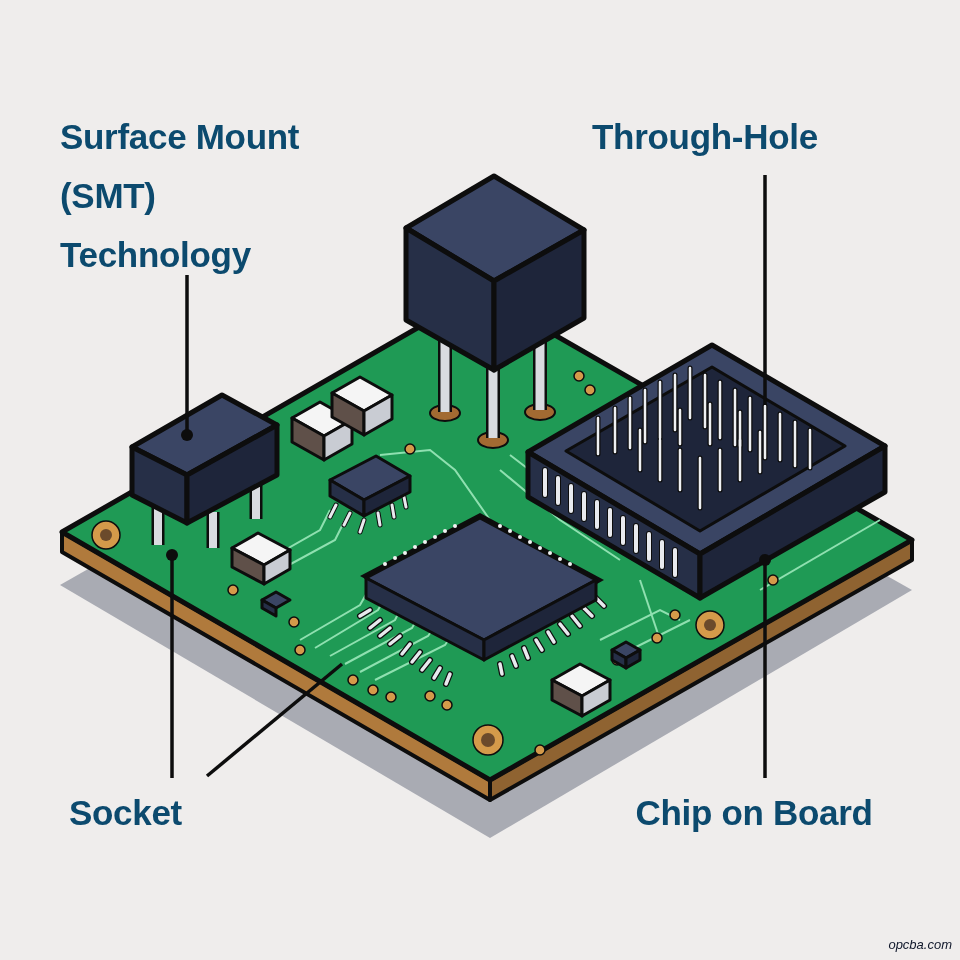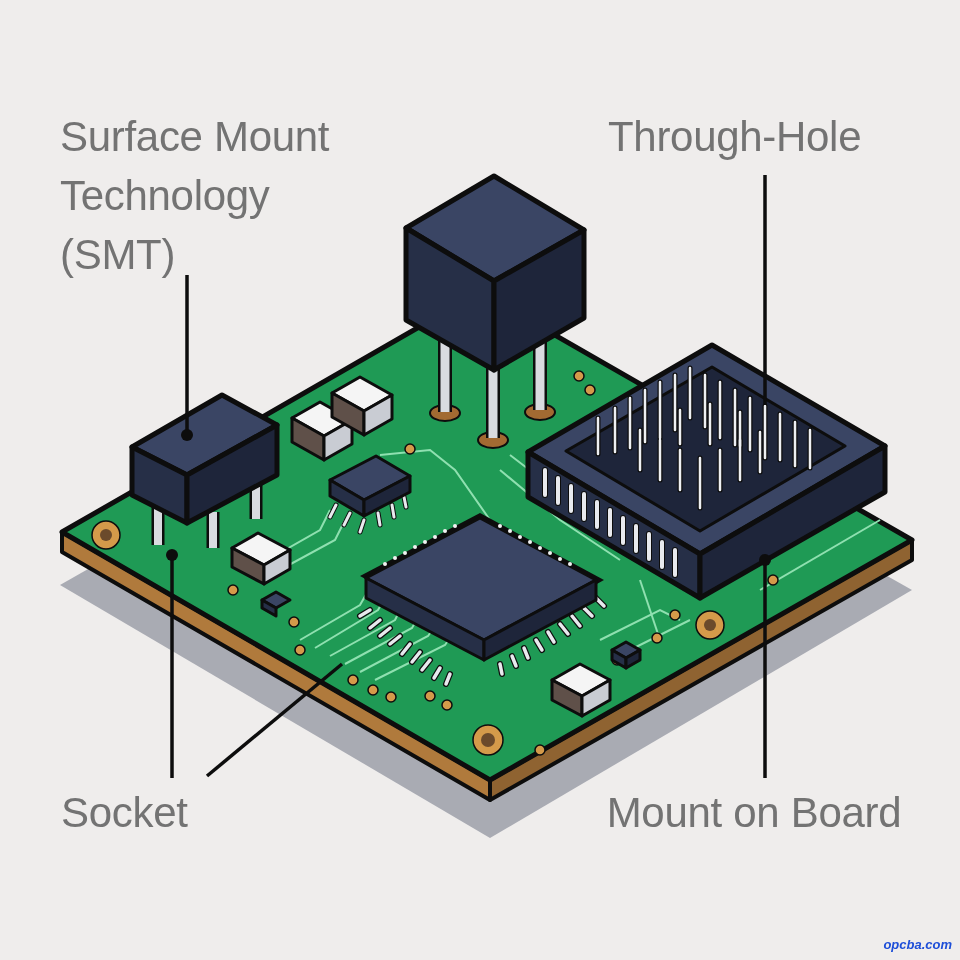--- a/index.html
+++ b/index.html
@@ -4,33 +4,33 @@
 <style>
   html, body { margin: 0; padding: 0; }
   body {
     width: 960px; height: 960px; overflow: hidden;
     background: #efedec;
     font-family: "Liberation Sans", "DejaVu Sans", sans-serif;
     position: relative;
   }
   .stage { position: absolute; left: 0; top: 0; width: 960px; height: 960px; }
   .label {
-    position: absolute; color: #737373; font-weight: 400;
-    font-size: 42px; line-height: 59px; letter-spacing: -0.3px;
+    position: absolute; color: #0c4a6e; font-weight: 700;
+    font-size: 35px; line-height: 59px; letter-spacing: -0.3px;
     white-space: nowrap;
   }
   .label span { display: block; }
   #lbl-smt { left: 60px; top: 107px; }
-  #lbl-th { left: 608px; top: 107px; }
-  #lbl-socket { left: 61px; top: 783px; text-align: right; }
+  #lbl-th { left: 592px; top: 107px; }
+  #lbl-socket { left: 69px; top: 783px; text-align: right; }
   #lbl-cob { left: 603px; top: 783px; text-align: center; width: 302px; }
   .watermark {
     position: absolute; right: 8px; bottom: 8px;
-    font-size: 13px; font-weight: bold; font-style: italic;
-    color: #1d4ed8;
+    font-size: 13px; font-weight: normal; font-style: italic;
+    color: #0f172a;
   }
 </style>
 </head>
 <body>
 
 <svg class="stage" viewBox="0 0 960 960" xmlns="http://www.w3.org/2000/svg">
 
   <polygon points="60,585 490,838 912,590 480,346" fill="#a9abb3"></polygon>
 
   <polygon points="62,532 62,552 490,800 490,780" fill="#b07a3c" stroke="#0d0d0d" stroke-width="4" stroke-linejoin="round"></polygon>
@@ -323,29 +323,29 @@
   </g>
   <g fill="#0d0d0d">
     <circle cx="187" cy="435" r="6"></circle>
     <circle cx="172" cy="555" r="6"></circle>
     <circle cx="765" cy="560" r="6"></circle>
   </g>
 </svg>
 
 <div class="label" id="lbl-smt">
   <span>Surface Mount</span>
+  <span>(SMT)</span>
   <span>Technology</span>
-  <span>(SMT)</span>
 </div>
 
 <div class="label" id="lbl-th">
   <span>Through-Hole</span>
 </div>
 
 <div class="label" id="lbl-socket">
   <span>Socket</span>
 </div>
 
 <div class="label" id="lbl-cob">
-  <span>Mount on Board</span>
+  <span>Chip on Board</span>
 </div>
 
 <div class="watermark">opcba.com</div>
 
 </body></html>

